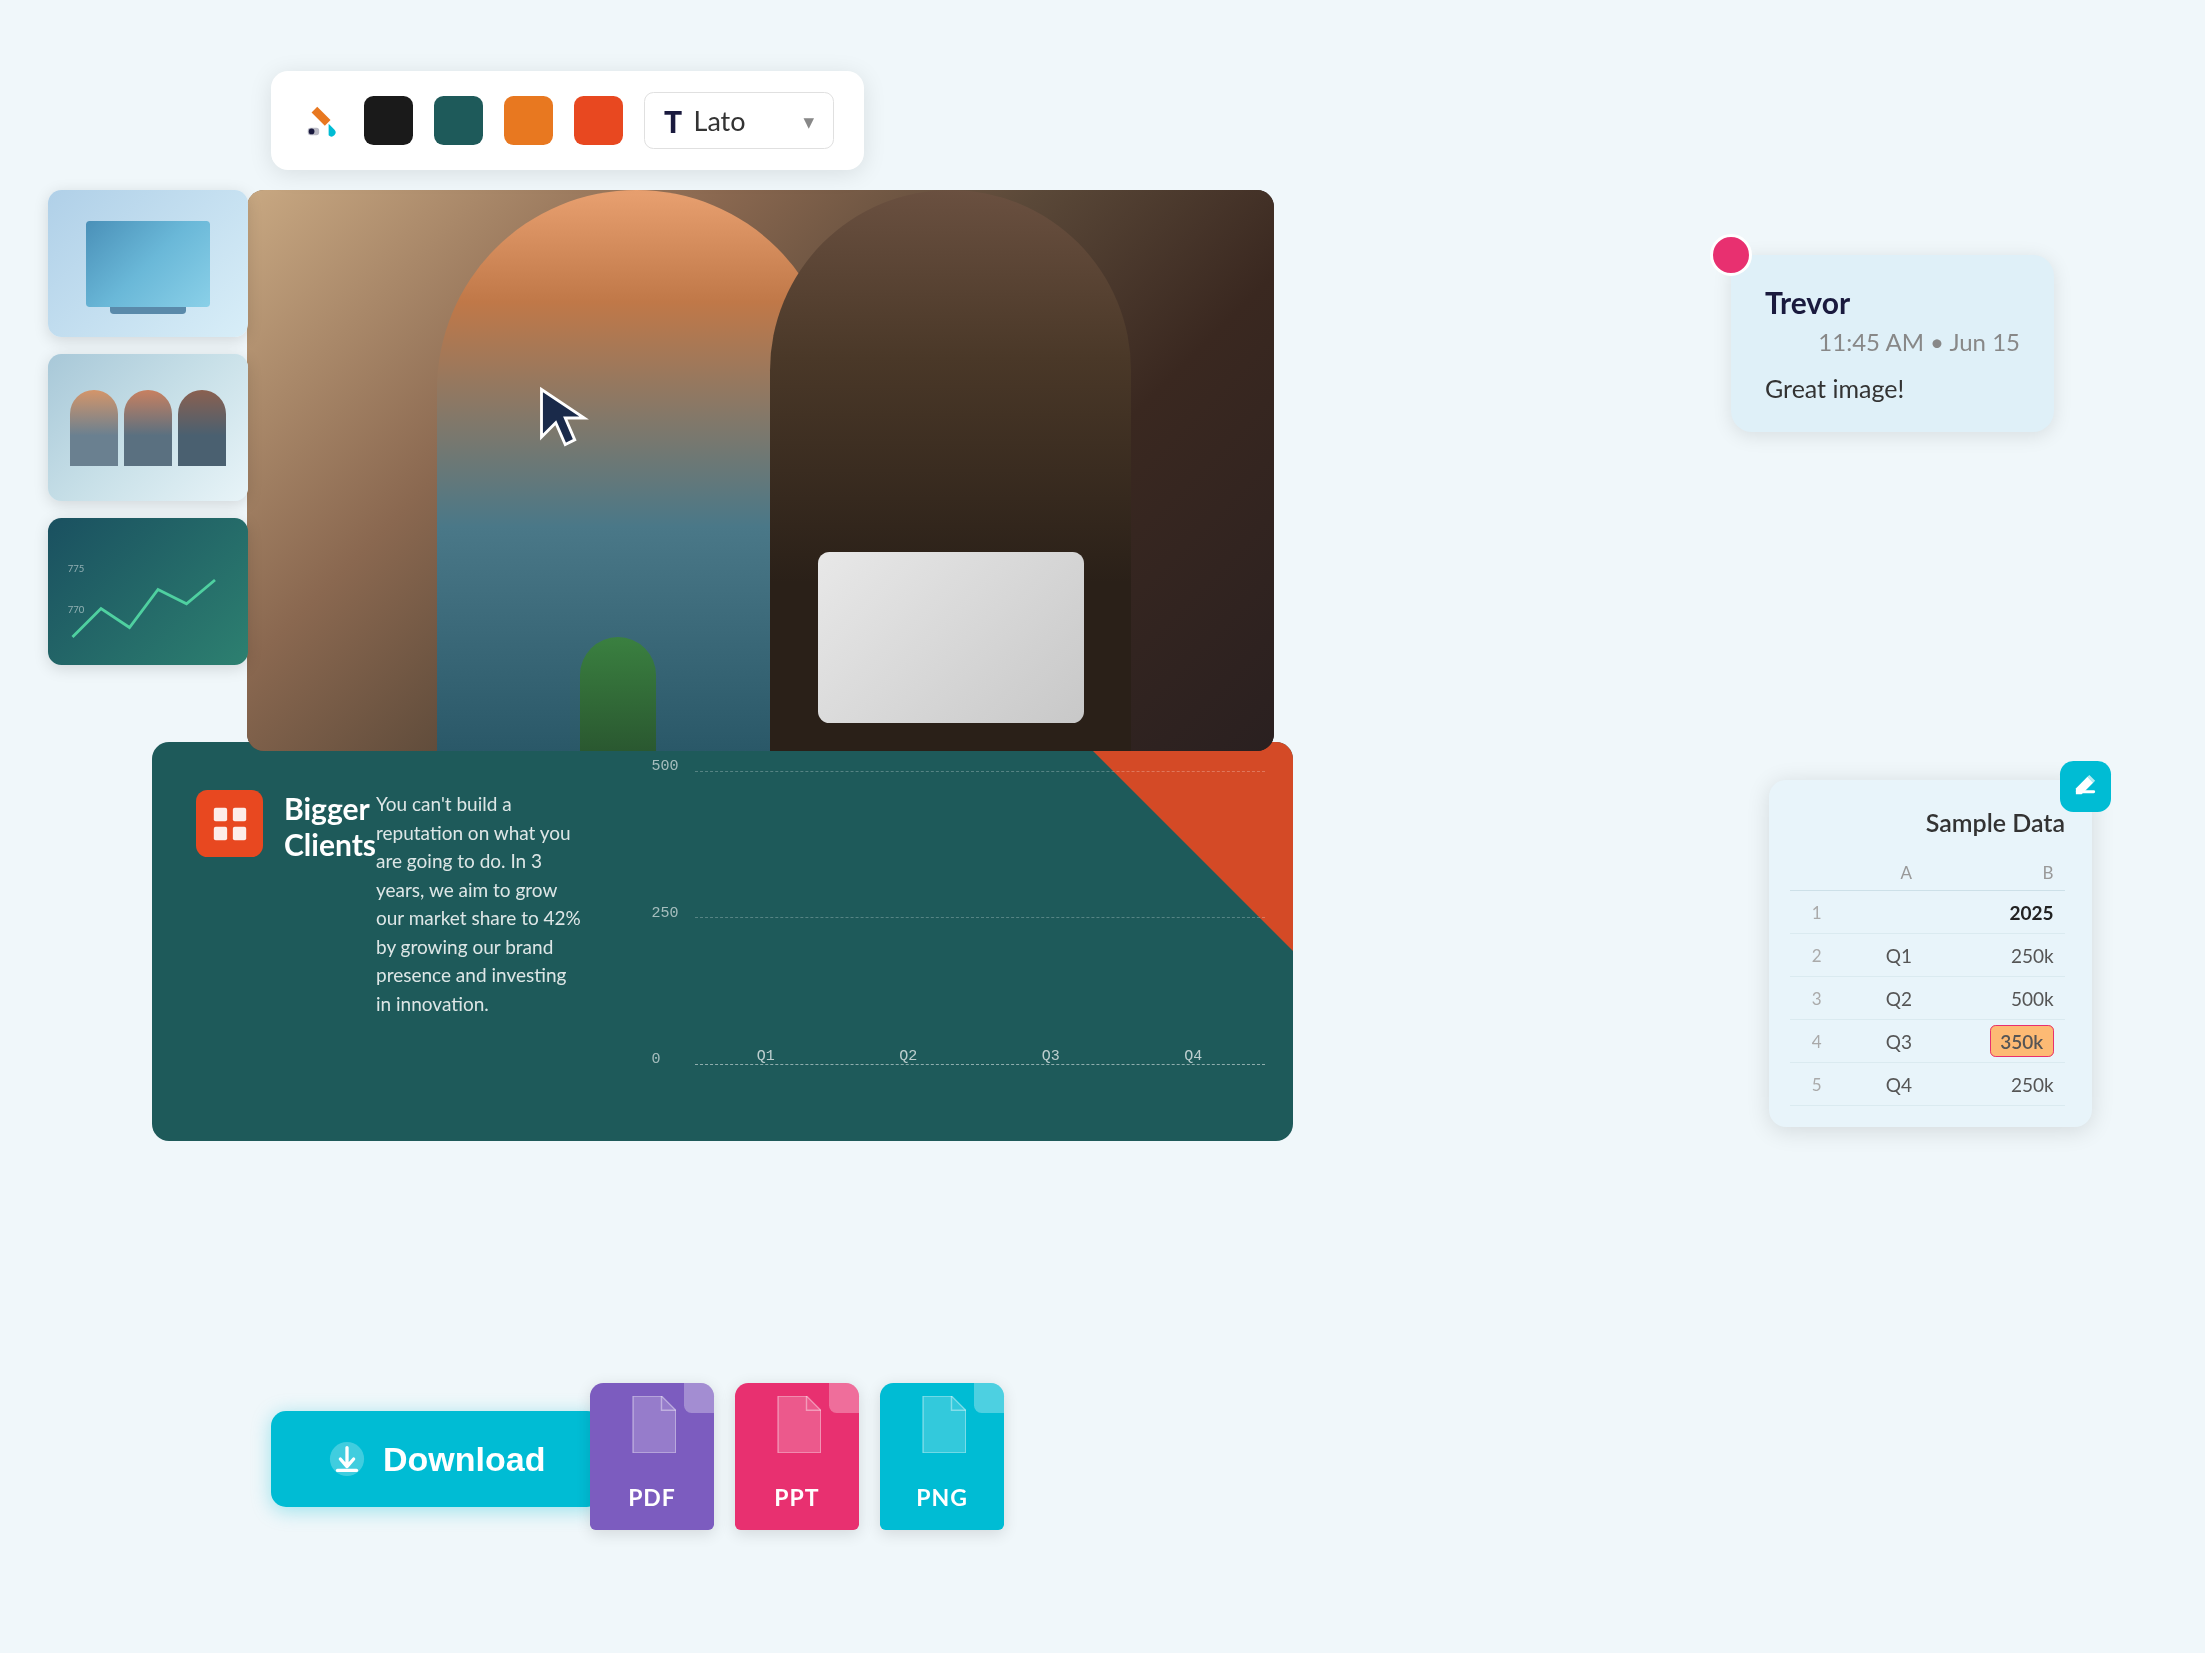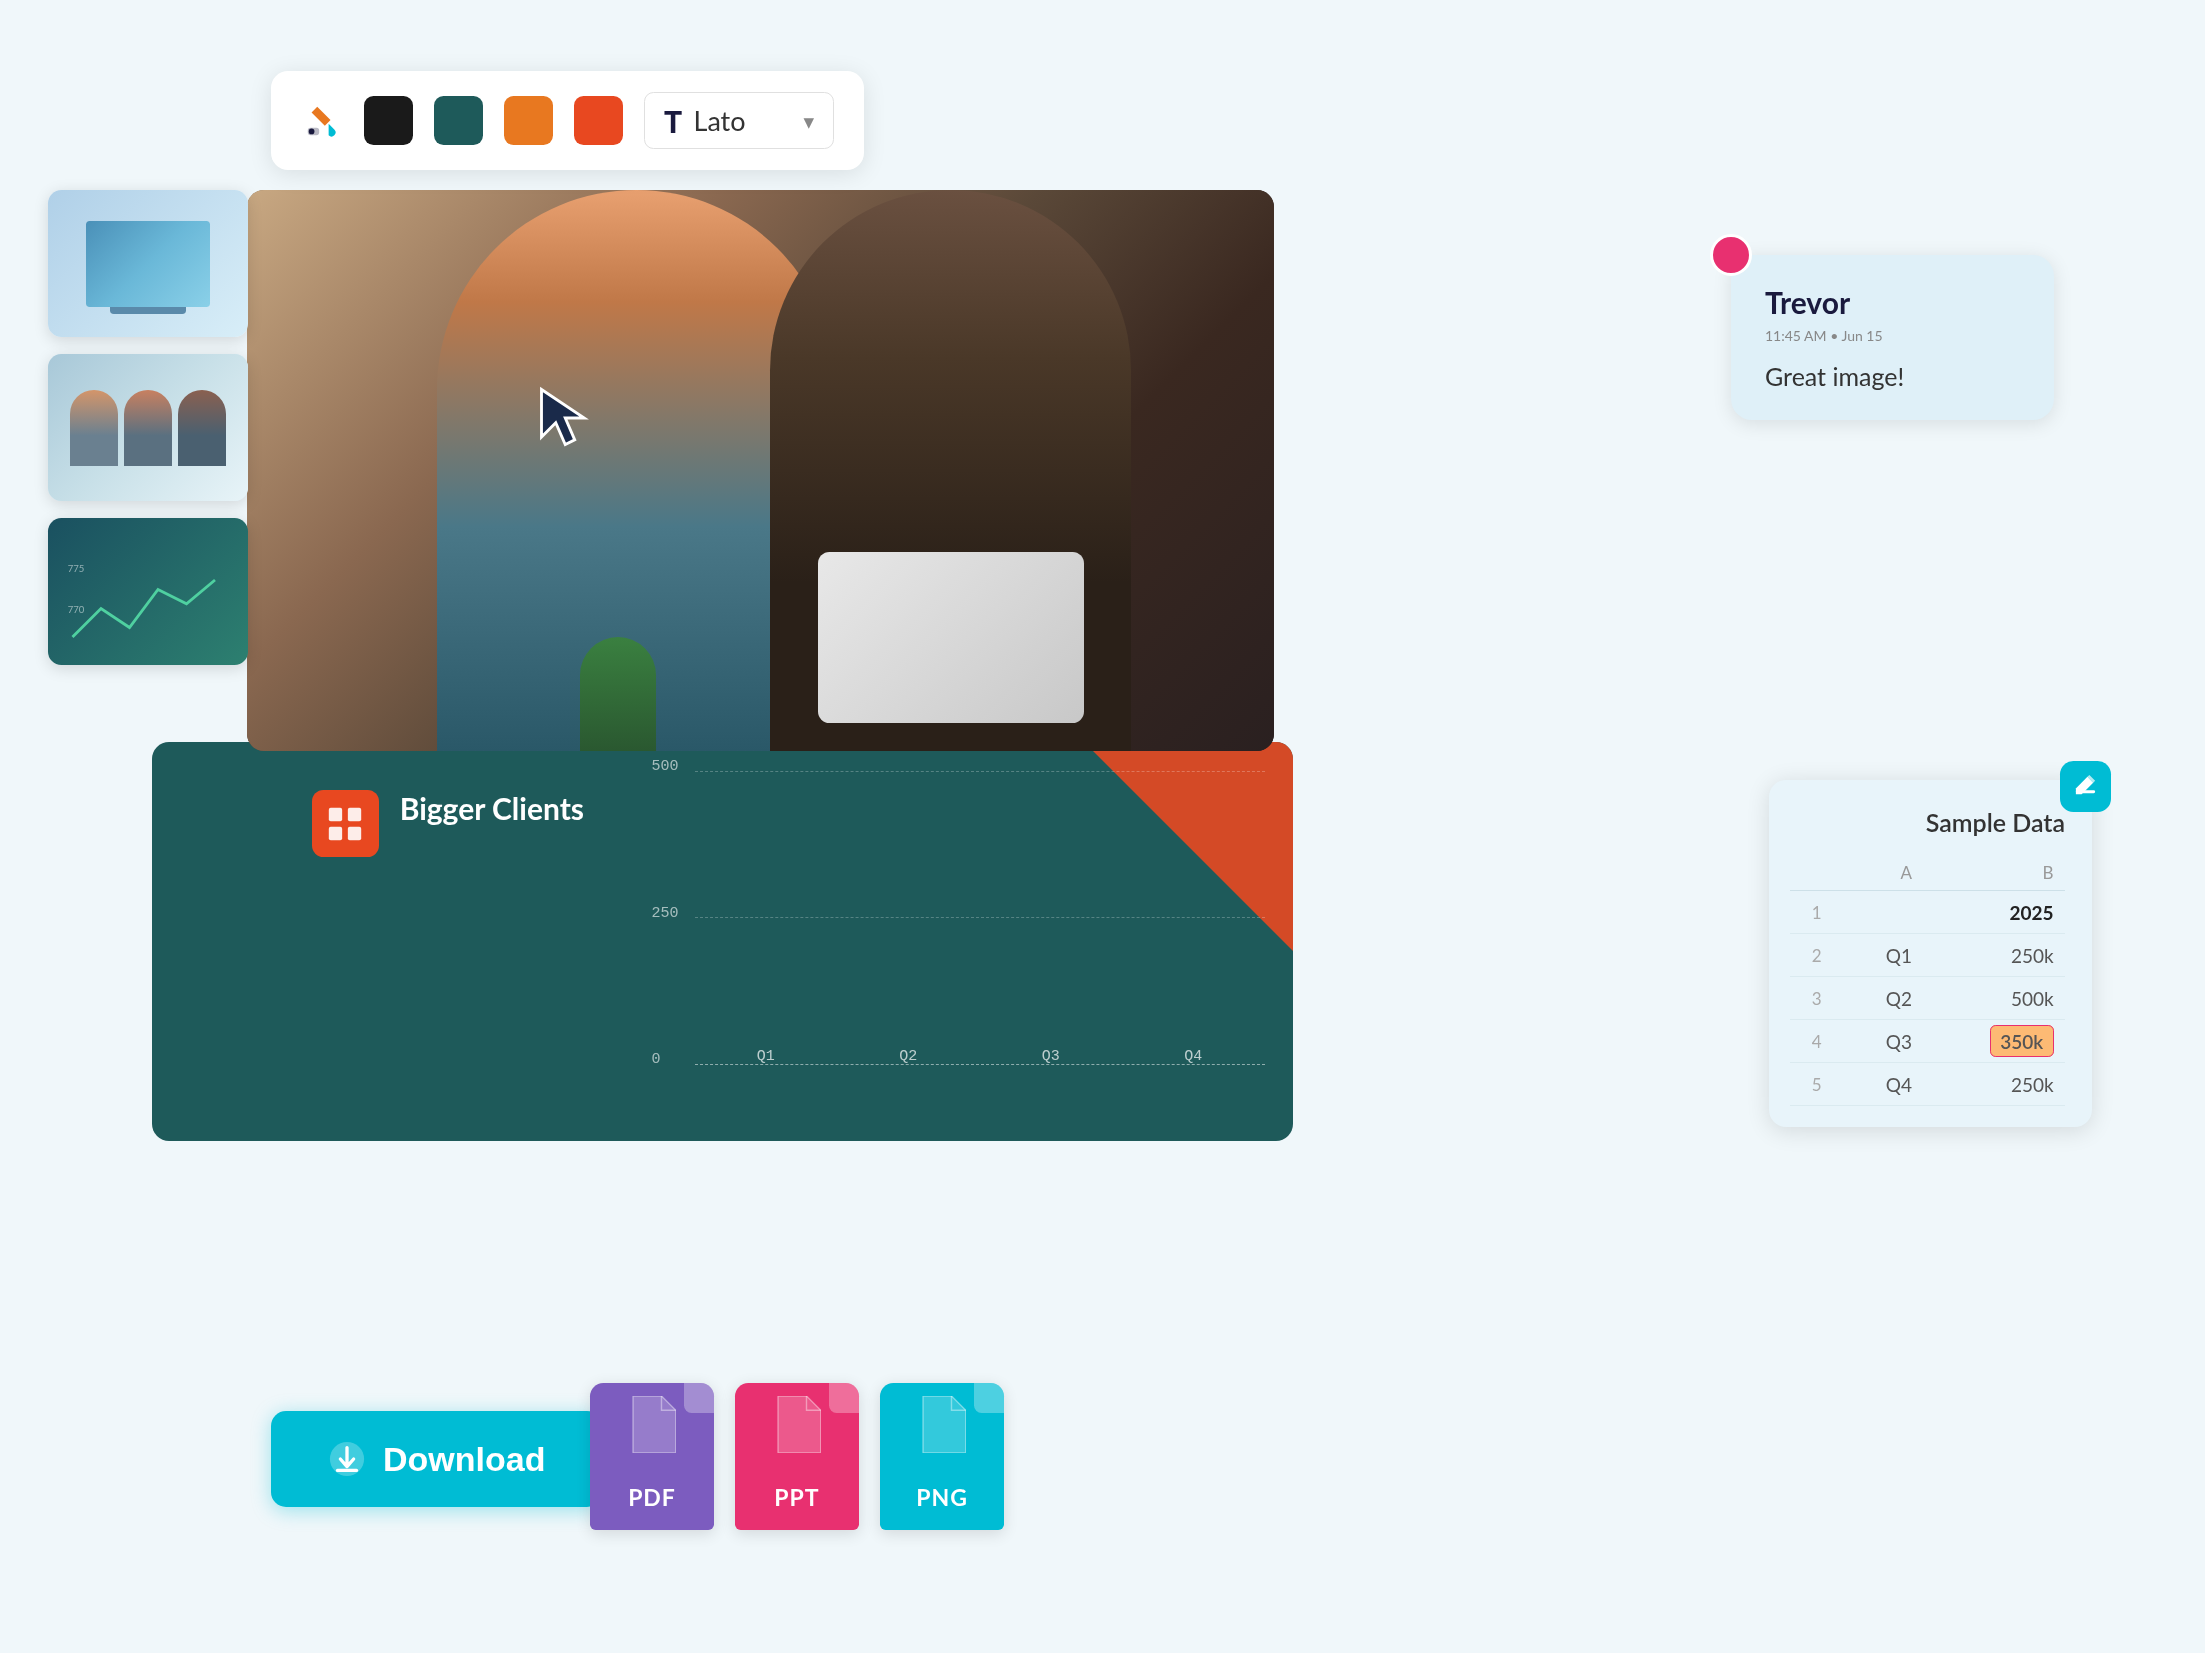--- a/index.html
+++ b/index.html
@@ -138,23 +138,24 @@
       border-radius: 50%;
       border: 3.8px solid white;
     }
     .comment-author {
       font-size: 30px;
       font-weight: 700;
       color: #1a1a3e;
       margin-bottom: 7.6px;
     }
     .comment-time {
-      font-size: 14px;
+      font-size: 24px;
       color: #888;
       margin-bottom: 17px;
+      text-align: right;
     }
     .comment-text {
       font-size: 25px;
       color: #333;
     }
 
     
     .dark-slide {
       position: absolute;
       top: 742px;
@@ -537,20 +538,21 @@
             <rect x="4" y="4" width="14" height="14" rx="2" fill="white" opacity="0.9"></rect>
             <rect x="24" y="4" width="14" height="14" rx="2" fill="white" opacity="0.9"></rect>
             <rect x="4" y="24" width="14" height="14" rx="2" fill="white" opacity="0.9"></rect>
             <rect x="24" y="24" width="14" height="14" rx="2" fill="white" opacity="0.9"></rect>
           </svg>
         </div>
         <div>
           <div class="slide-title">Bigger Clients</div>
         </div>
       </div>
+      <div class="slide-desc">You can't build a reputation on what you are going to do. In 3 years, we aim to grow our market share to 42% by growing our brand presence and investing in innovation.</div>
     </div>
 
     <div class="slide-chart-area">
 
       <svg style="position:absolute;top:0;right:0;z-index:1;" width="209" height="209" viewBox="0 0 220 220">
         <polygon points="220,0 220,220 0,0" fill="#e84820" opacity="0.9"></polygon>
       </svg>
       <div style="position:relative;width:100%;height:100%;z-index:2;font-family:Liberation Mono, monospace;">
 
         <div class="chart-grid">

